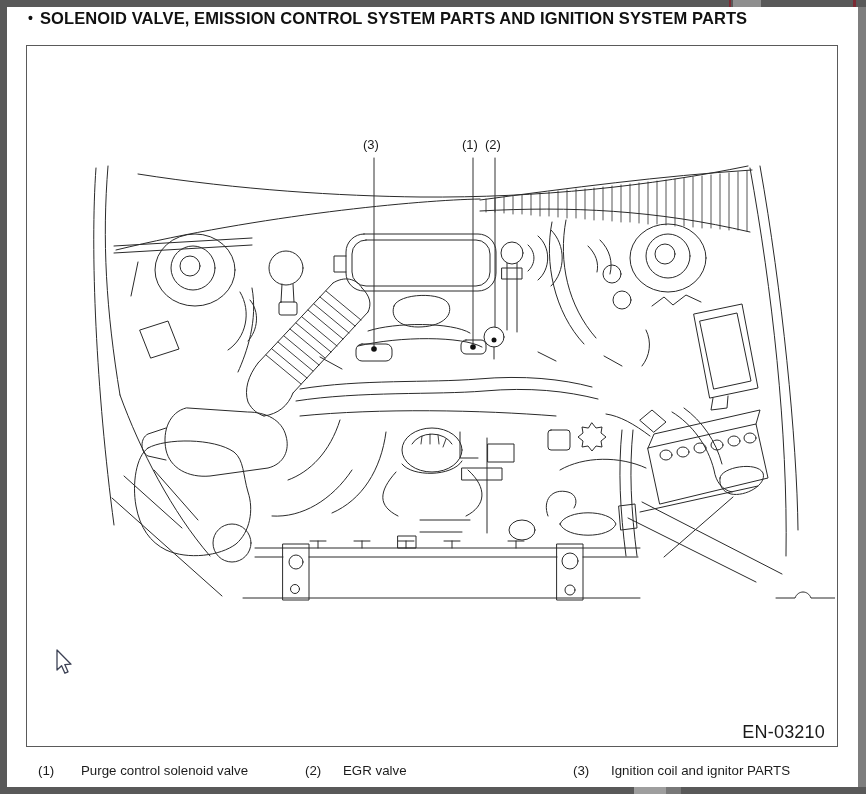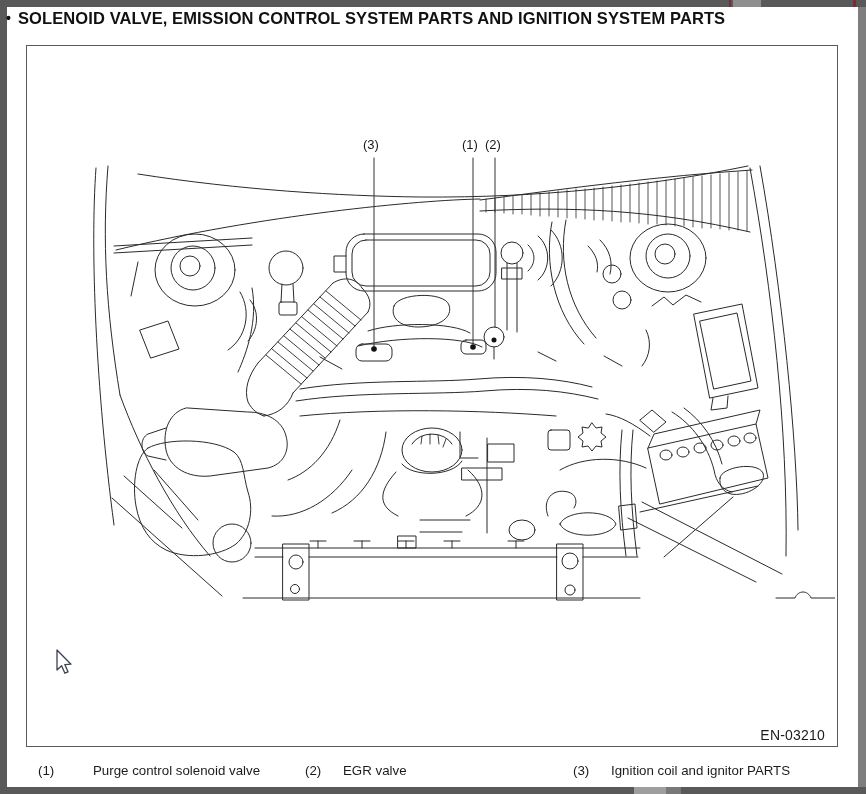--- a/index.html
+++ b/index.html
@@ -12,38 +12,38 @@
   #chrome-top{left:0;top:0;width:866px;height:7px;}
   #chrome-left{left:0;top:7px;width:7px;height:787px;}
   #chrome-bottom{left:7px;top:787px;width:859px;height:7px;}
   #scroll-strip{position:absolute;right:0;top:7px;width:8px;height:780px;background:#7e7e7e;}
   .chrome-seg{position:absolute;top:0;height:7px;}
   .chrome-seg.light{background:#8f8f8f;}
   .chrome-seg.red{background:#7c2a33;}
   .bseg{position:absolute;height:7px;top:0;}
 
   #page-title{
-    position:absolute;left:6px;top:9px;width:820px;
+    position:absolute;left:28px;top:9px;width:820px;
     font-size:16.5px;font-weight:bold;color:#111;letter-spacing:.1px;
     white-space:nowrap;
   }
   #page-title .bullet{margin-right:7px;font-size:14px;vertical-align:1px;}
 
   #figure-box{
     position:absolute;left:26px;top:45px;width:810px;height:700px;
     border:1px solid #5a5a5a;background:#fff;
   }
   #figure-svg{position:absolute;left:0;top:0;}
 
   .callout{
     position:absolute;font-size:13px;color:#1a1a1a;white-space:nowrap;
   }
   #figure-code{
     position:absolute;right:12px;bottom:3px;
-    font-size:14px;color:#1a1a1a;letter-spacing:.2px;
+    font-size:18px;color:#1a1a1a;letter-spacing:.2px;
   }
 
   .legend-num,.legend-label{
     position:absolute;top:763px;font-size:13.3px;color:#1c1c1c;white-space:nowrap;
   }
 
   #cursor{position:absolute;left:54px;top:648px;width:22px;height:28px;}
 </style>
 </head>
 <body>
@@ -222,21 +222,21 @@
   </svg>
 
   <div id="figure-code">EN-03210</div>
 </div>
 
 <span class="callout" style="left:363px;top:137px;">(3)</span>
 <span class="callout" style="left:462px;top:137px;">(1)</span>
 <span class="callout" style="left:485px;top:137px;">(2)</span>
 
 <span class="legend-num" style="left:38px;">(1)</span>
-<span class="legend-label" style="left:93px;">Purge control solenoid valve</span>
+<span class="legend-label" style="left:81px;">Purge control solenoid valve</span>
 <span class="legend-num" style="left:305px;">(2)</span>
 <span class="legend-label" style="left:343px;">EGR valve</span>
 <span class="legend-num" style="left:573px;">(3)</span>
 <span class="legend-label" style="left:611px;">Ignition coil and ignitor PARTS</span>
 
 <svg id="cursor" viewBox="0 0 22 28">
   <polygon points="3,2 3,22 7.6,17.8 10.9,25.2 14,23.8 10.8,16.6 17,16.2" fill="#ffffff" stroke="#3c4154" stroke-width="1.3" stroke-linejoin="round"></polygon>
 </svg>
 
 </body></html>

